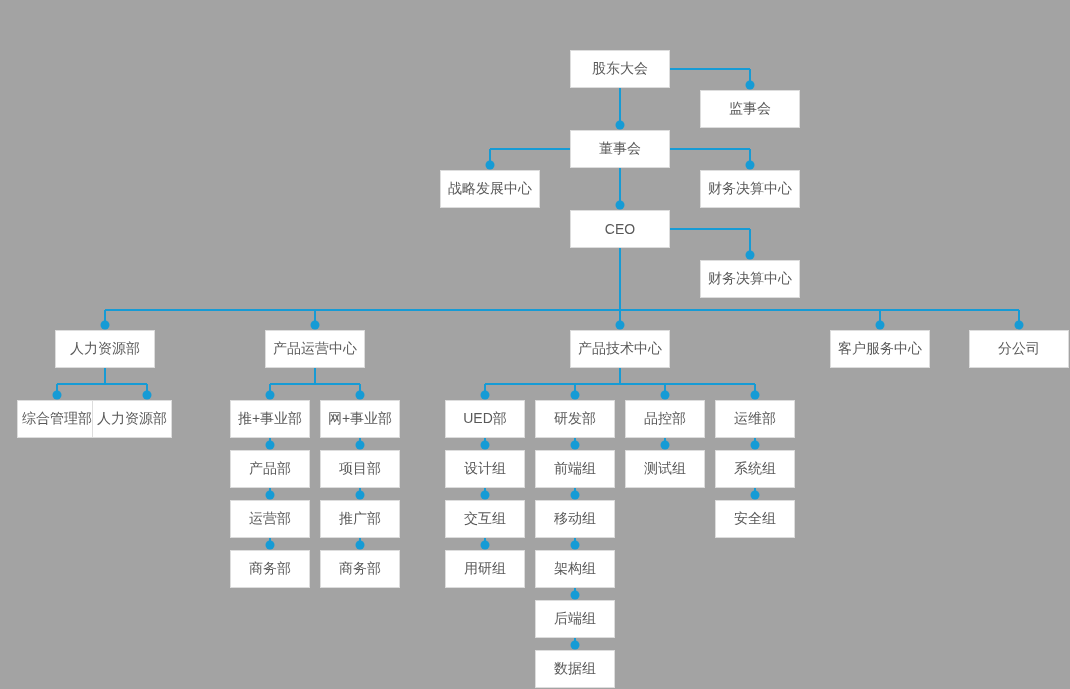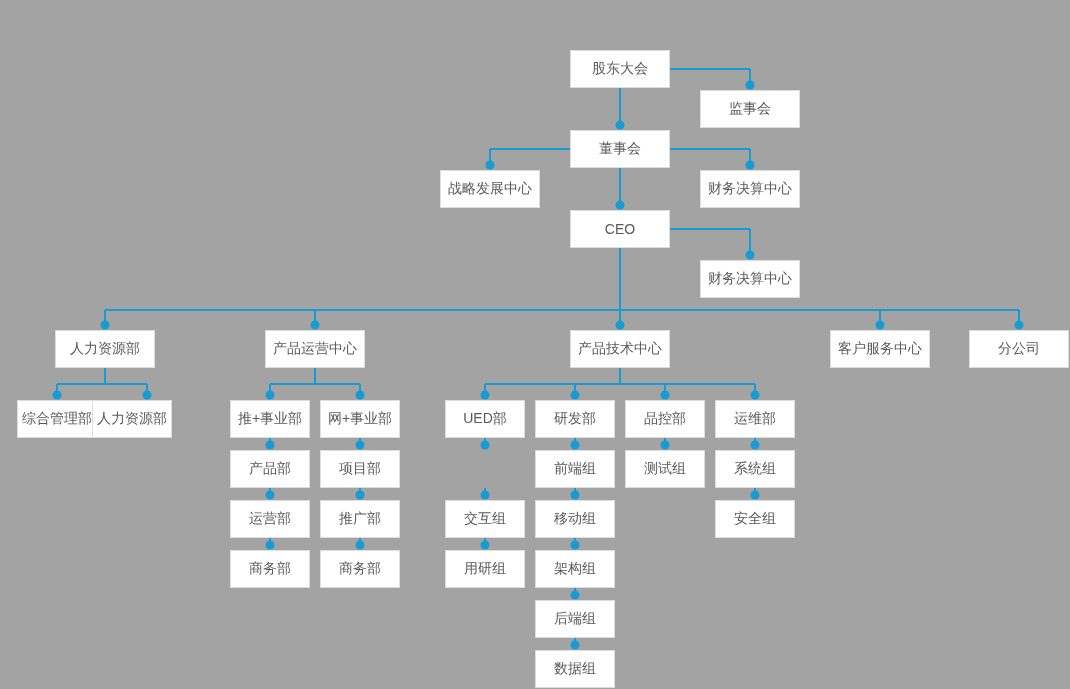--- a/index.html
+++ b/index.html
@@ -140,20 +140,21 @@
   <div class="node w80" style="left:230px;top:400px">推+事业部</div>
   <div class="node w80" style="left:230px;top:500px">运营部</div>
   <div class="node w80" style="left:230px;top:550px">商务部</div>
 
   <div class="node w80" style="left:320px;top:400px">网+事业部</div>
   <div class="node w80" style="left:320px;top:450px">项目部</div>
   <div class="node w80" style="left:320px;top:500px">推广部</div>
   <div class="node w80" style="left:320px;top:550px">商务部</div>
 
   <div class="node w80" style="left:445px;top:400px">UED部</div>
+  <div class="node w80" style="left:445px;top:450px">设计组</div>
   <div class="node w80" style="left:445px;top:500px">交互组</div>
   <div class="node w80" style="left:445px;top:550px">用研组</div>
 
   <div class="node w80" style="left:535px;top:400px">研发部</div>
   <div class="node w80" style="left:535px;top:450px">前端组</div>
   <div class="node w80" style="left:535px;top:500px">移动组</div>
   <div class="node w80" style="left:535px;top:550px">架构组</div>
   <div class="node w80" style="left:535px;top:600px">后端组</div>
   <div class="node w80" style="left:535px;top:650px">数据组</div>
 

